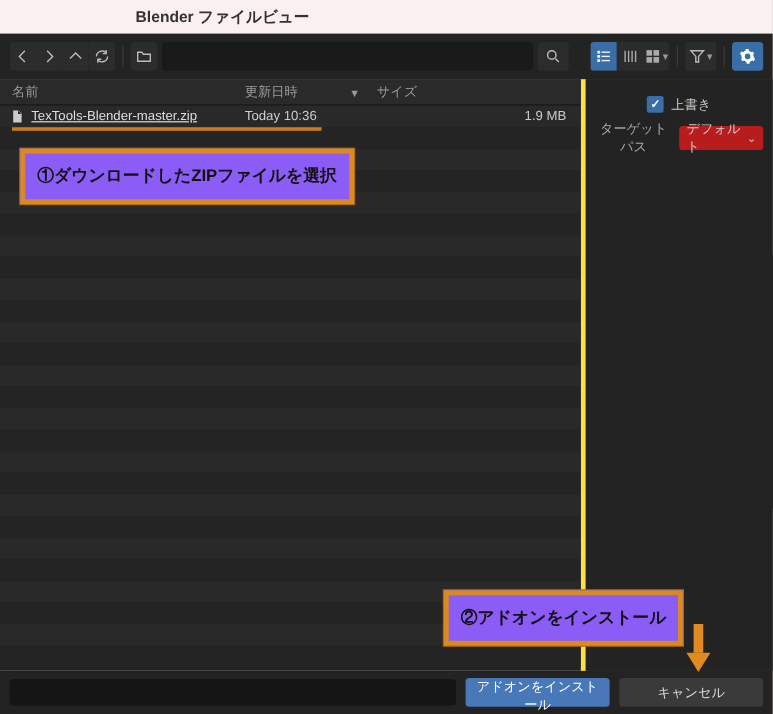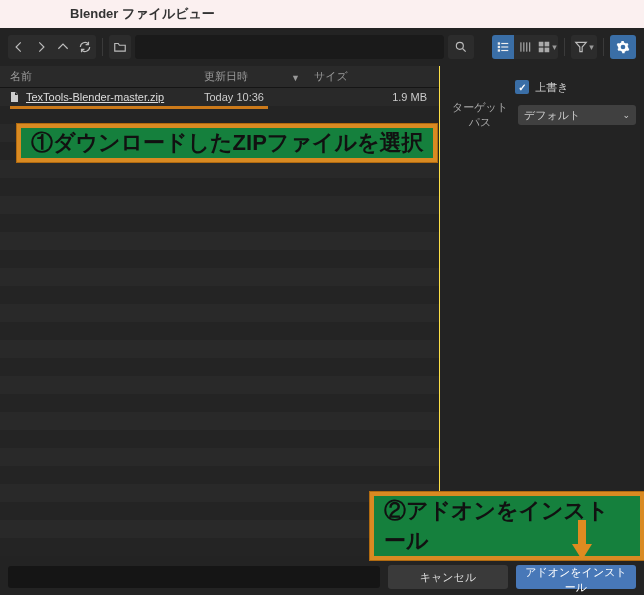--- a/index.html
+++ b/index.html
@@ -14,21 +14,21 @@
     position: relative;
   }
   .titlebar {
     height: 28px;
     background: #fbf0f0;
     color: #333;
     font-weight: 700;
     font-size: 13px;
     display: flex;
     align-items: center;
-    padding-left: 70px;
+    padding-left: 113px;
   }
   .topbar {
     background: #232323;
     height: 38px;
     display: flex;
     align-items: center;
     padding: 0 8px;
     gap: 4px;
   }
   .icon-btn {
@@ -74,23 +74,23 @@
   }
   .gear-btn { background: #3a6ea6; }
   .dropdown-chev { font-size: 9px; color: #999; margin-left: 1px; }
 
   .main {
     display: flex;
     height: 493px;
     background: #232323;
   }
   .filelist {
-    width: 440px;
+    width: 488px;
     position: relative;
-    border-right: 1px solid #fde047;
+    border-right: 4px solid #fde047;
     overflow: hidden;
   }
   .fl-header {
     display: flex;
     height: 22px;
     background: #2a2a2a;
     color: #9a9a9a;
     font-size: 11px;
     align-items: center;
     border-bottom: 1px solid #151515;
@@ -121,26 +121,26 @@
 
   .selection-underline {
     position: absolute;
     left: 10px; top: 40px;
     width: 258px; height: 3px;
     background: #cc7a1a;
   }
 
   .annotation {
     position: absolute;
-    background: #15803d;
+    background: #8b5cf6;
     color: #111;
     font-weight: 800;
-    padding: 0 10px;
+    padding: 10px 10px;
     border: 4px solid #d98a22;
-    font-size: 22px;
+    font-size: 14px;
     box-shadow: 0 0 0 1px #b06a10;
     z-index: 5;
   }
   .ann1 { left: 17px; top: 124px; }
   .ann2 { left: 370px; top: 492px; }
 
   .arrow-down {
     position: absolute;
     left: 572px; top: 520px;
     width: 20px; height: 40px;
@@ -163,21 +163,21 @@
   .checkbox {
     width: 14px; height: 14px;
     background: #3a6ea6;
     display: flex; align-items: center; justify-content: center;
     border-radius: 2px;
     color: #fff; font-size: 10px; font-weight: 700;
   }
   .sp-label { color: #aaa; text-align: center; }
   .sp-select {
     flex: 1;
-    background: #404040;
+    background: #b91c1c;
     border-radius: 3px;
     height: 20px;
     display: flex;
     align-items: center;
     justify-content: space-between;
     padding: 0 6px;
     color: #ccc;
     font-size: 11px;
   }
 
@@ -366,22 +366,22 @@
       <div class="sp-select">
         <span>デフォルト</span>
         <span style="font-size:9px;">⌄</span>
       </div>
     </div>
   </div>
 </div>
 
 <div class="footer">
   <input class="footer-input" value="" style="">
+  <button class="btn btn-install">アドオンをインストール</button>
   <button class="btn btn-cancel">キャンセル</button>
-  <button class="btn btn-install">アドオンをインストール</button>
 </div>
 
 <div class="annotation ann1">①ダウンロードしたZIPファイルを選択</div>
 <div class="annotation ann2">②アドオンをインストール</div>
 <div class="arrow-down">
   <svg viewBox="0 0 20 40" width="20" height="40">
     <rect x="6" y="0" width="8" height="24" fill="#e08b20"></rect>
     <polygon points="0,24 20,24 10,40" fill="#e08b20"></polygon>
   </svg>
 </div>

